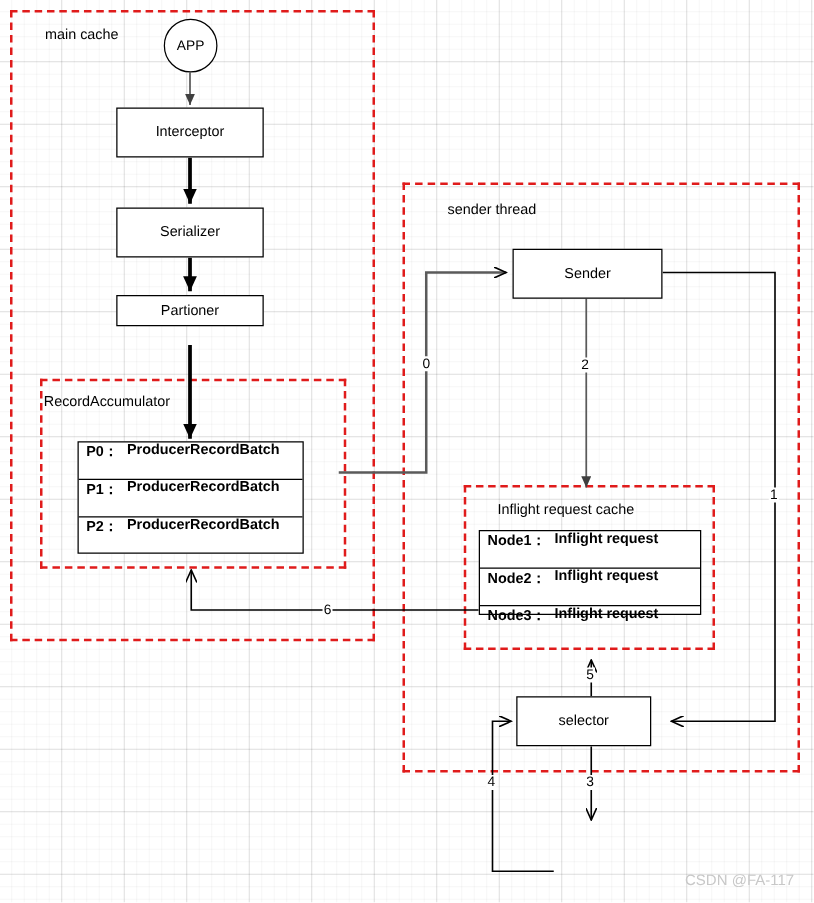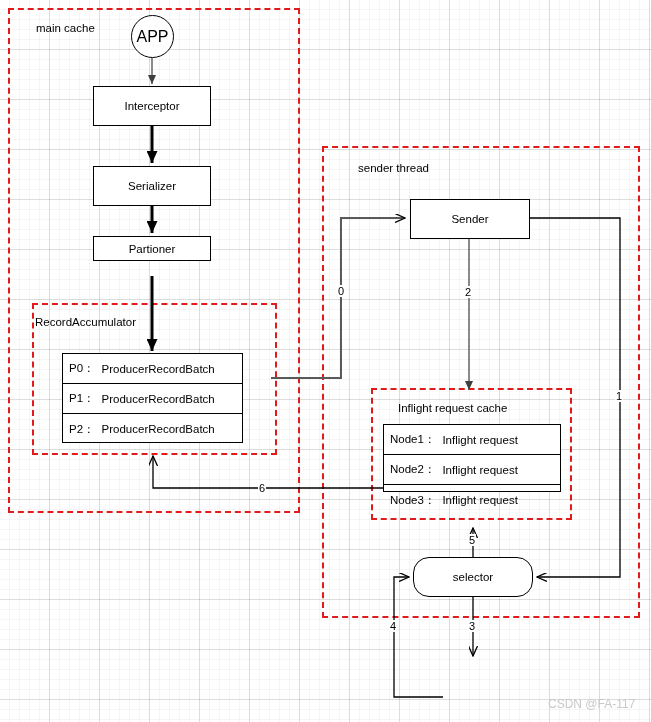--- a/index.html
+++ b/index.html
@@ -54,39 +54,40 @@
   .table-box {
     position: absolute;
     border: 1px solid #000000;
     box-sizing: border-box;
     background: #ffffff;
   }
   .table-row {
     box-sizing: border-box;
     height: 30px;
     display: flex;
-    align-items: center;
+    align-items: flex-start;
     padding-left: 6px;
     font-size: 11.5px;
     color: #000000;
     border-bottom: 1px solid #000000;
     white-space: nowrap;
+    font-weight: bold;
   }
   .table-row:last-child { border-bottom: none; }
   .row-key { margin-right: 7px; }
   .app-circle {
     position: absolute;
     border: 1px solid #000000;
     border-radius: 50%;
     background: #ffffff;
     box-sizing: border-box;
     display: flex;
     align-items: center;
     justify-content: center;
-    font-size: 16px;
+    font-size: 11px;
     color: #000000;
   }
   .cylinder {
     position: absolute;
   }
   .cylinder-label {
     position: absolute;
     width: 100%;
     text-align: center;
     font-size: 11.5px;
@@ -213,20 +214,20 @@
     <div class="table-row">
       <span class="row-key">Node2：</span>
       <span>Inflight request</span>
     </div>
     <div class="table-row">
       <span class="row-key">Node3：</span>
       <span>Inflight request</span>
     </div>
   </div>
 
-  <div class="node-box" style="left:413px; top:557px; width:120px; height:40px;border-radius:16px;">
+  <div class="node-box" style="left:413px; top:557px; width:108px; height:40px;">
     <span>selector</span>
   </div>
 
 
   <div class="watermark" style="left:548px; top:697px;">CSDN @FA-117</div>
 
 </div>
 
 </body></html>

